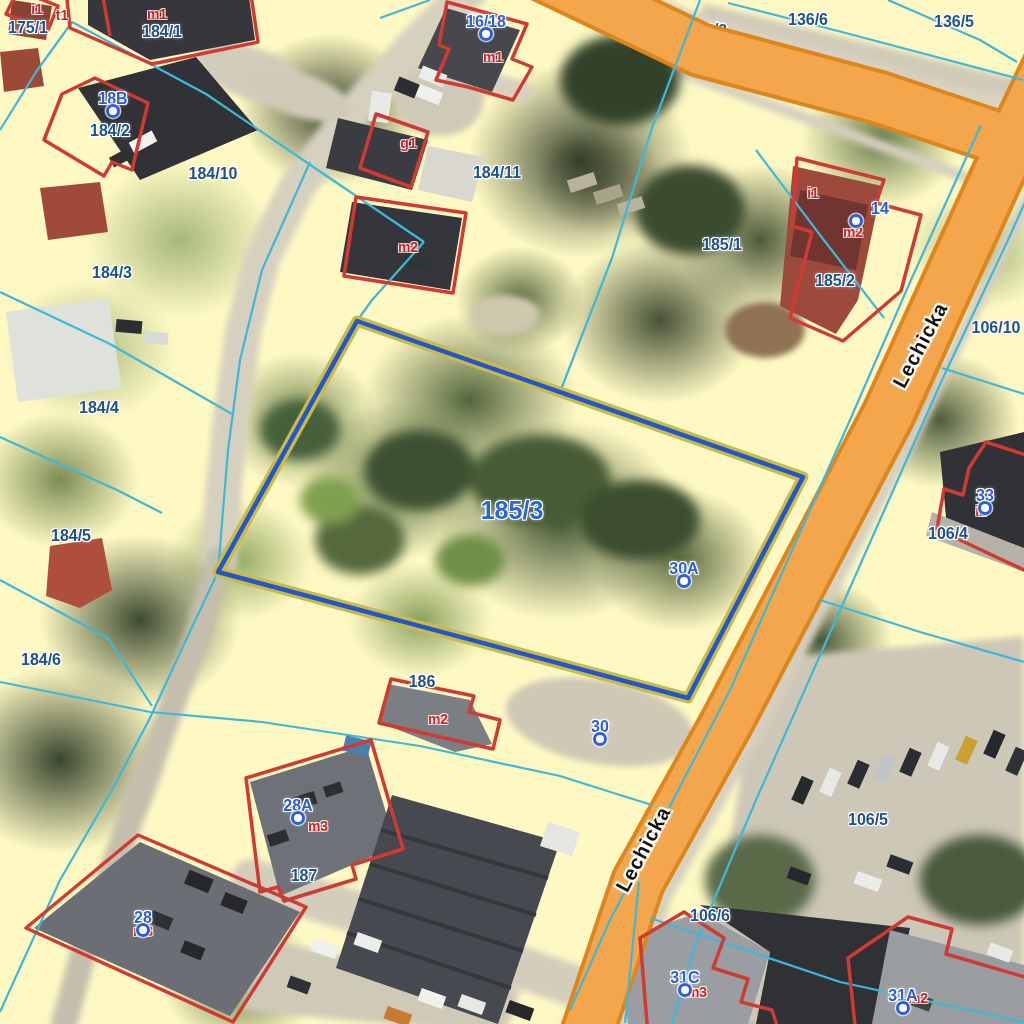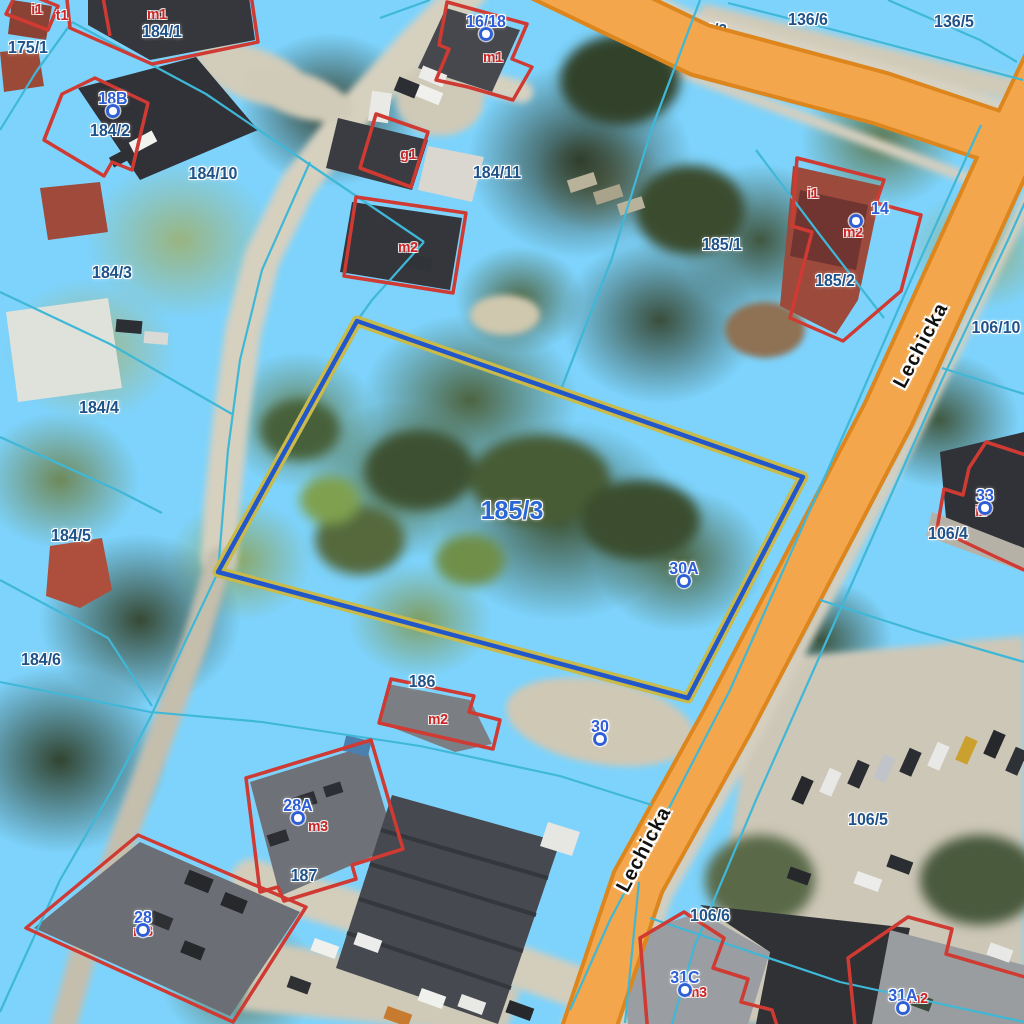--- a/index.html
+++ b/index.html
@@ -1,19 +1,19 @@
 <!DOCTYPE html>
 <html style="--parcel-line: #3fb8d8; --building-outline: #cf3a33; --road-fill: #f3a64c; --road-casing: #dd861e; --highlight-outer: #c9ba4a; --highlight-inner: #2257cc; --parcel-label: #20538a; --address-label: #2e5fd6; --building-label: #cc2525; --street-label: #111111; --selected-label: #2a66d4;"><head>
 <meta charset="utf-8">
 <style>
   html,body{margin:0;padding:0;background:#222;}
   #map{
     position:relative;width:1024px;height:1024px;overflow:hidden;
     font-family:"Liberation Sans","DejaVu Sans",sans-serif;
-    background-color:#7dd3fc;
+    background-color:#fef9c3;
   }
   
   #terrain{
     position:absolute;inset:0;
     background-image:
       radial-gradient(130px 110px at 330px 110px, rgba(47,59,39,.95), rgba(47,59,39,0) 70%),
       radial-gradient(160px 140px at 580px 160px, rgba(44,56,36,.95), rgba(44,56,36,0) 70%),
       radial-gradient(140px 120px at 660px 320px, rgba(50,63,39,.9), rgba(50,63,39,0) 70%),
       radial-gradient(120px 110px at 760px 240px, rgba(58,73,44,.9), rgba(58,73,44,0) 70%),
       radial-gradient(150px 120px at 470px 400px, rgba(74,94,54,.95), rgba(74,94,54,0) 72%),
@@ -243,33 +243,33 @@
       <polygon points="357,321 803,477 688,698 218,572" fill="none" stroke="var(--highlight-outer,#c9ba4a)" stroke-width="11" stroke-linejoin="round"></polygon>
       <polygon points="357,321 803,477 688,698 218,572" fill="none" stroke="var(--highlight-inner,#2257cc)" stroke-width="4.5" stroke-linejoin="round"></polygon>
     </g>
   </svg>
 
   <div id="bldg-labels">
       <div class="lbl bldg-lbl" style="left: 37px; top: 9px;">i1</div>
       <div class="lbl bldg-lbl" style="left: 62px; top: 15px;">t1</div>
       <div class="lbl bldg-lbl" style="left: 157px; top: 14px;">m1</div>
       <div class="lbl bldg-lbl" style="left: 493px; top: 57px;">m1</div>
-      <div class="lbl bldg-lbl" style="left: 388px; top: 154px; padding-left: 41px;">g1</div>
+      <div class="lbl bldg-lbl" style="left: 388px; top: 143px; padding-left: 41px;">g1</div>
       <div class="lbl bldg-lbl" style="left: 408px; top: 247px;">m2</div>
       <div class="lbl bldg-lbl" style="left: 813px; top: 193px;">i1</div>
       <div class="lbl bldg-lbl" style="left: 853px; top: 232px;">m2</div>
       <div class="lbl bldg-lbl" style="left: 438px; top: 719px;">m2</div>
       <div class="lbl bldg-lbl" style="left: 318px; top: 826px;">m3</div>
       <div class="lbl bldg-lbl" style="left: 143px; top: 931px;">m3</div>
       <div class="lbl bldg-lbl" style="left: 697px; top: 992px;">m3</div>
       <div class="lbl bldg-lbl" style="left: 918px; top: 998px;">m2</div>
       <div class="lbl bldg-lbl" style="left: 981px; top: 511px;">i2</div>
     </div>
   <div id="parcel-labels">
-      <div class="lbl parcel-lbl" style="left: 28px; top: 48px;">175/1</div>
+      <div class="lbl parcel-lbl" style="left: 28px; top: 28px;">175/1</div>
       <div class="lbl parcel-lbl" style="left: 162px; top: 32px;">184/1</div>
       <div class="lbl parcel-lbl" style="left: 110px; top: 131px;">184/2</div>
       <div class="lbl parcel-lbl" style="left: 213px; top: 174px;">184/10</div>
       <div class="lbl parcel-lbl" style="left: 497px; top: 173px;">184/11</div>
       <div class="lbl parcel-lbl" style="left: 112px; top: 273px;">184/3</div>
       <div class="lbl parcel-lbl" style="left: 99px; top: 408px;">184/4</div>
       <div class="lbl parcel-lbl" style="left: 71px; top: 536px;">184/5</div>
       <div class="lbl parcel-lbl" style="left: 41px; top: 660px;">184/6</div>
       <div class="lbl parcel-lbl" style="left: 722px; top: 245px;">185/1</div>
       <div class="lbl parcel-lbl" style="left: 835px; top: 281px;">185/2</div>

